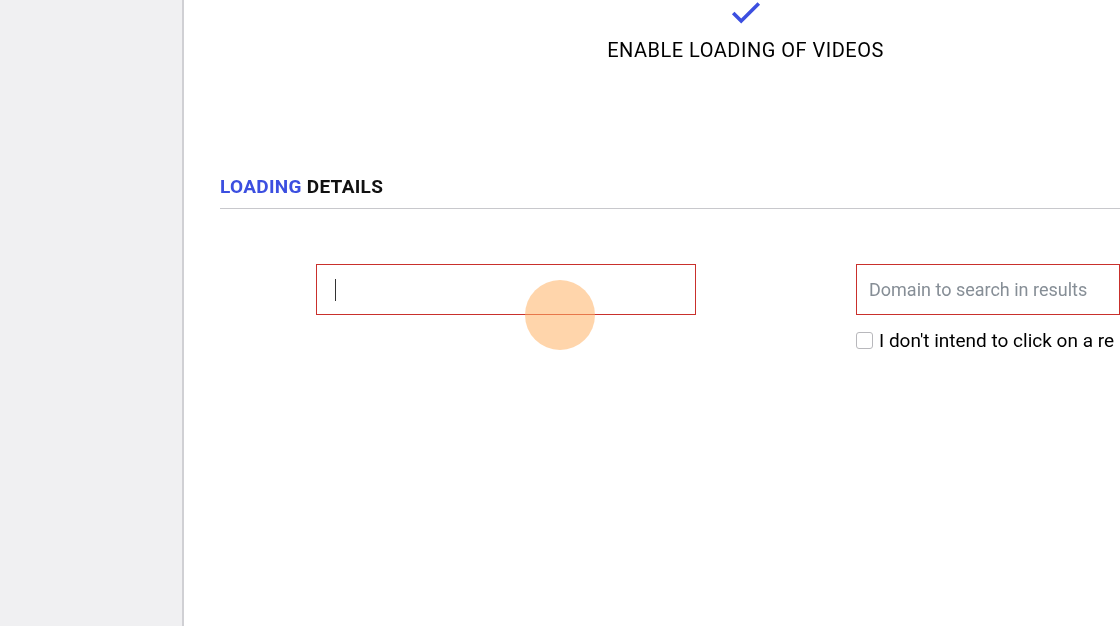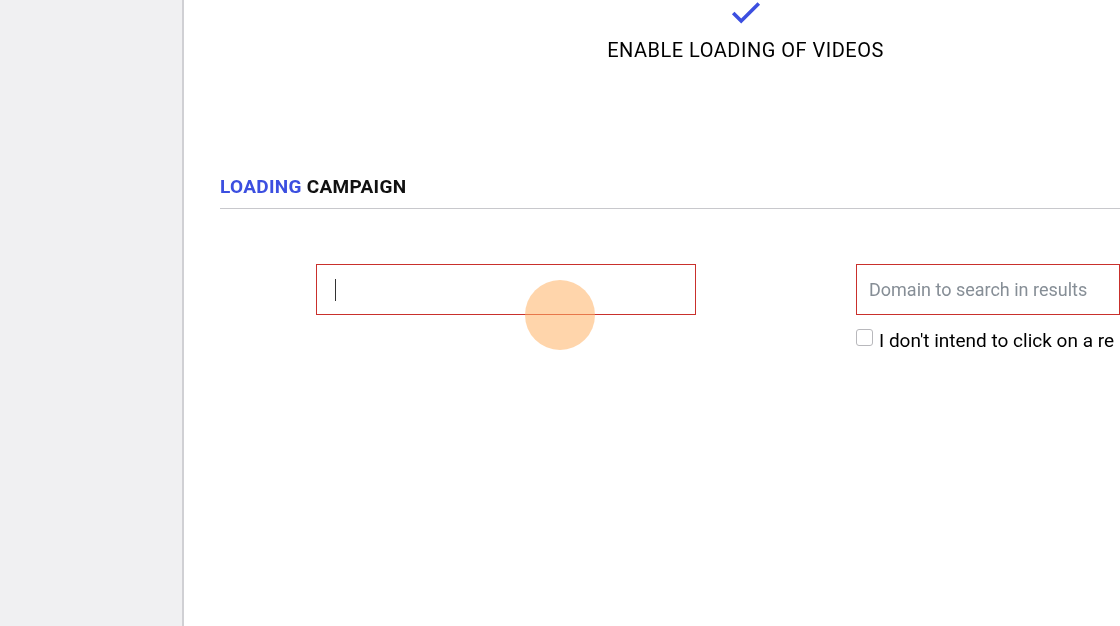--- a/index.html
+++ b/index.html
@@ -149,20 +149,21 @@
     .cursor-bar {
       display: inline-block;
       width: 1px;
       height: 22px;
       background: #333;
       margin-left: 2px;
     }
     
     .checkbox-row {
       display: flex;
+      align-items: center;
       margin-top: 14px;
       gap: 6px;
     }
     
     .checkbox {
       width: 17px;
       height: 17px;
       border: 1px solid #b8b8bc;
       border-radius: 3px;
       background: #ffffff;
@@ -199,21 +200,21 @@
     <div class="checkmark-icon">
       <svg viewBox="0 0 40 32" xmlns="http://www.w3.org/2000/svg">
         <path d="M 4 16 L 14 26 L 36 4" stroke="#3C4FE0" stroke-width="4.5" fill="none" stroke-linecap="butt" stroke-linejoin="miter"></path>
       </svg>
     </div>
     <div class="video-enable-text">ENABLE LOADING OF VIDEOS</div>
   </div>
 
   <div class="section-header">
     <div class="section-title">
-      <span class="section-title-campaign">LOADING</span><span class="section-title-details"> CAMPAIGN</span>
+      <span class="section-title-campaign">LOADING</span><span class="section-title-details"> DETAILS</span>
     </div>
     <hr class="section-divider">
   </div>
 
   <div class="form-row">
 
     <div class="form-group-left">
       <div class="text-input-cursor">
         <span class="cursor-bar"></span>
       </div>

